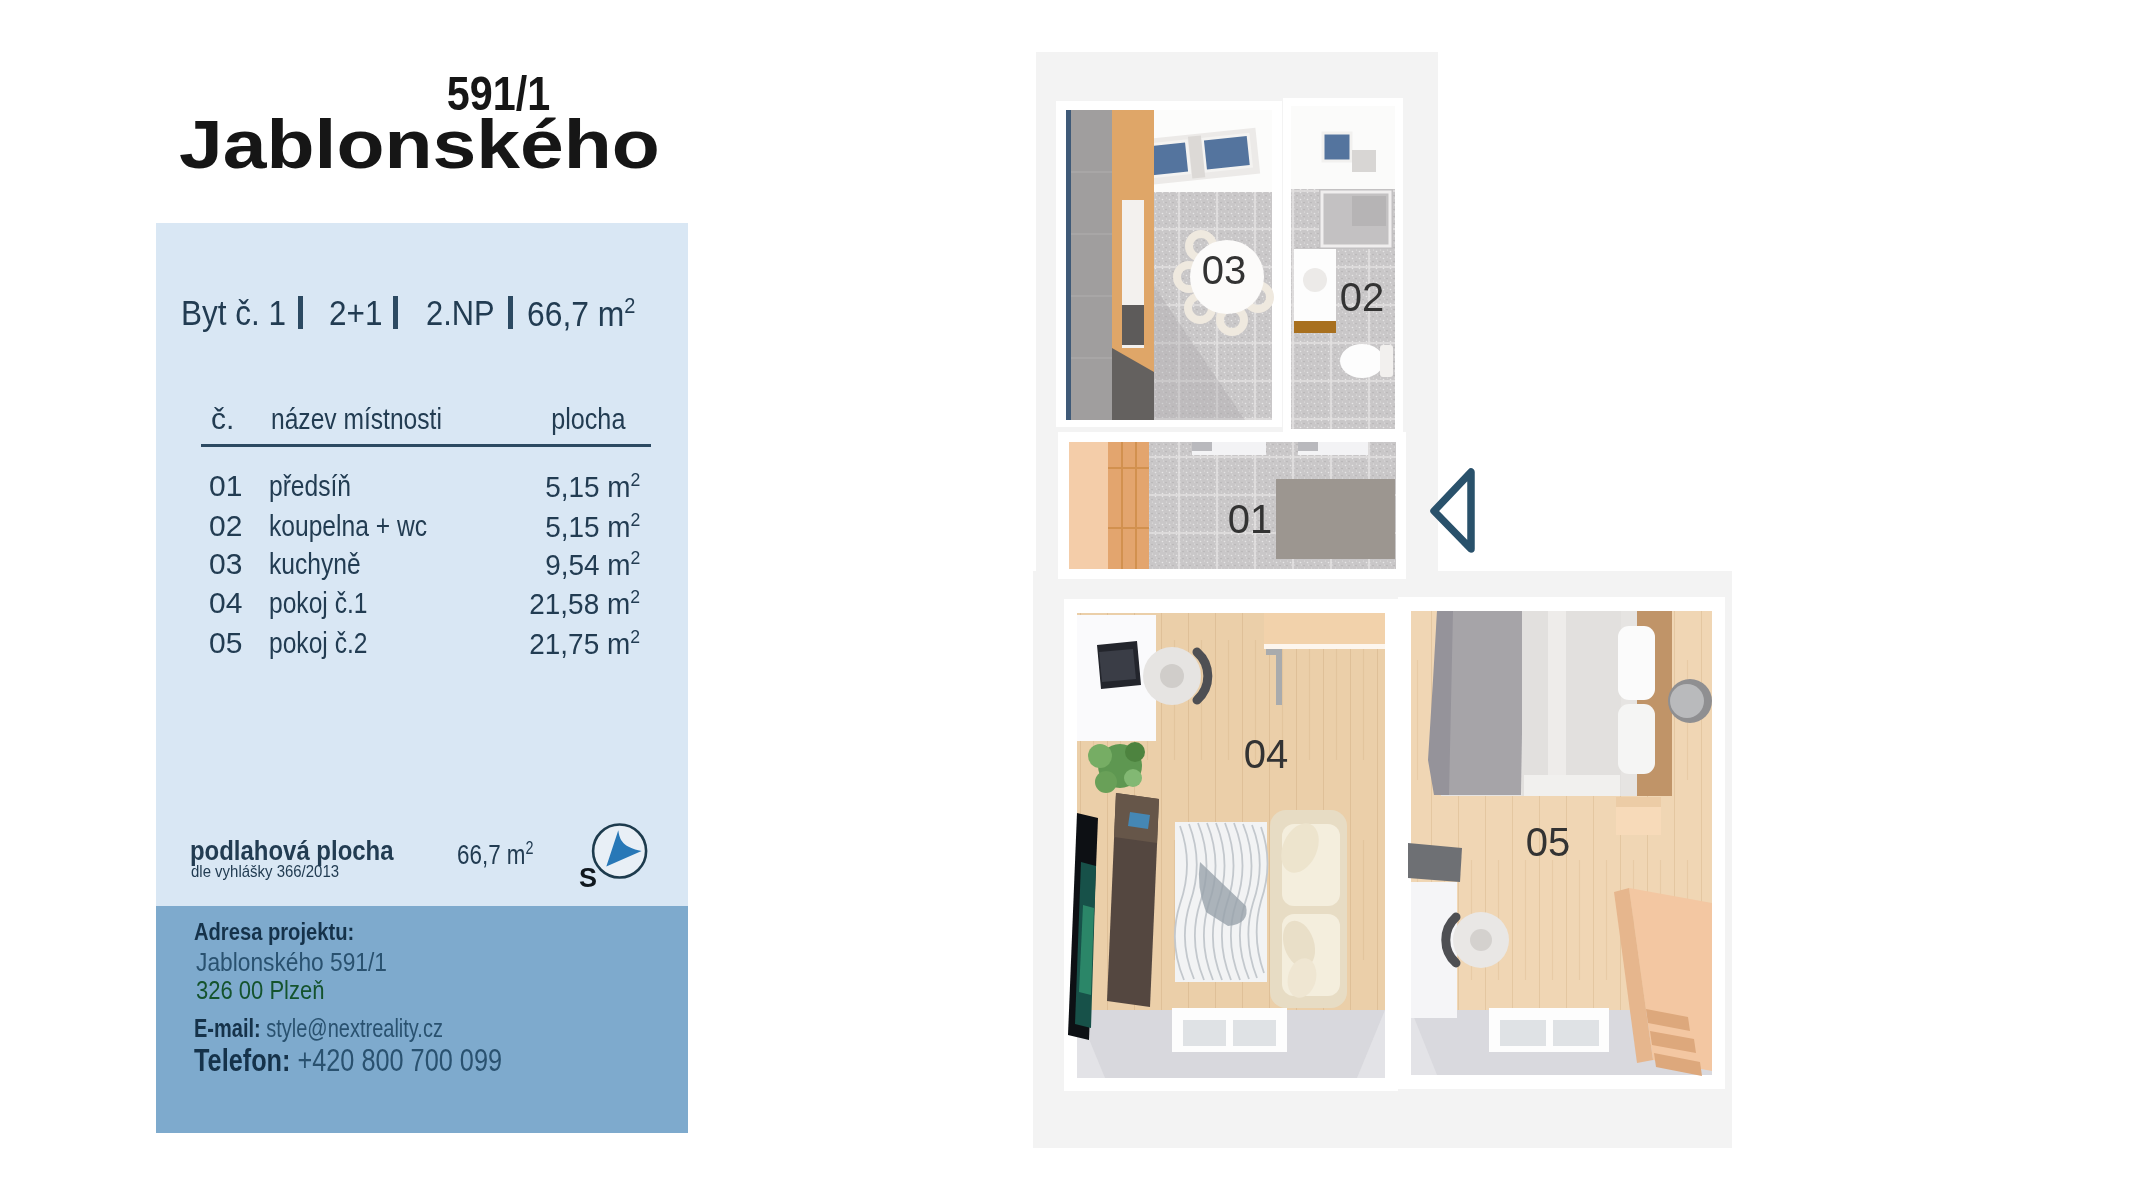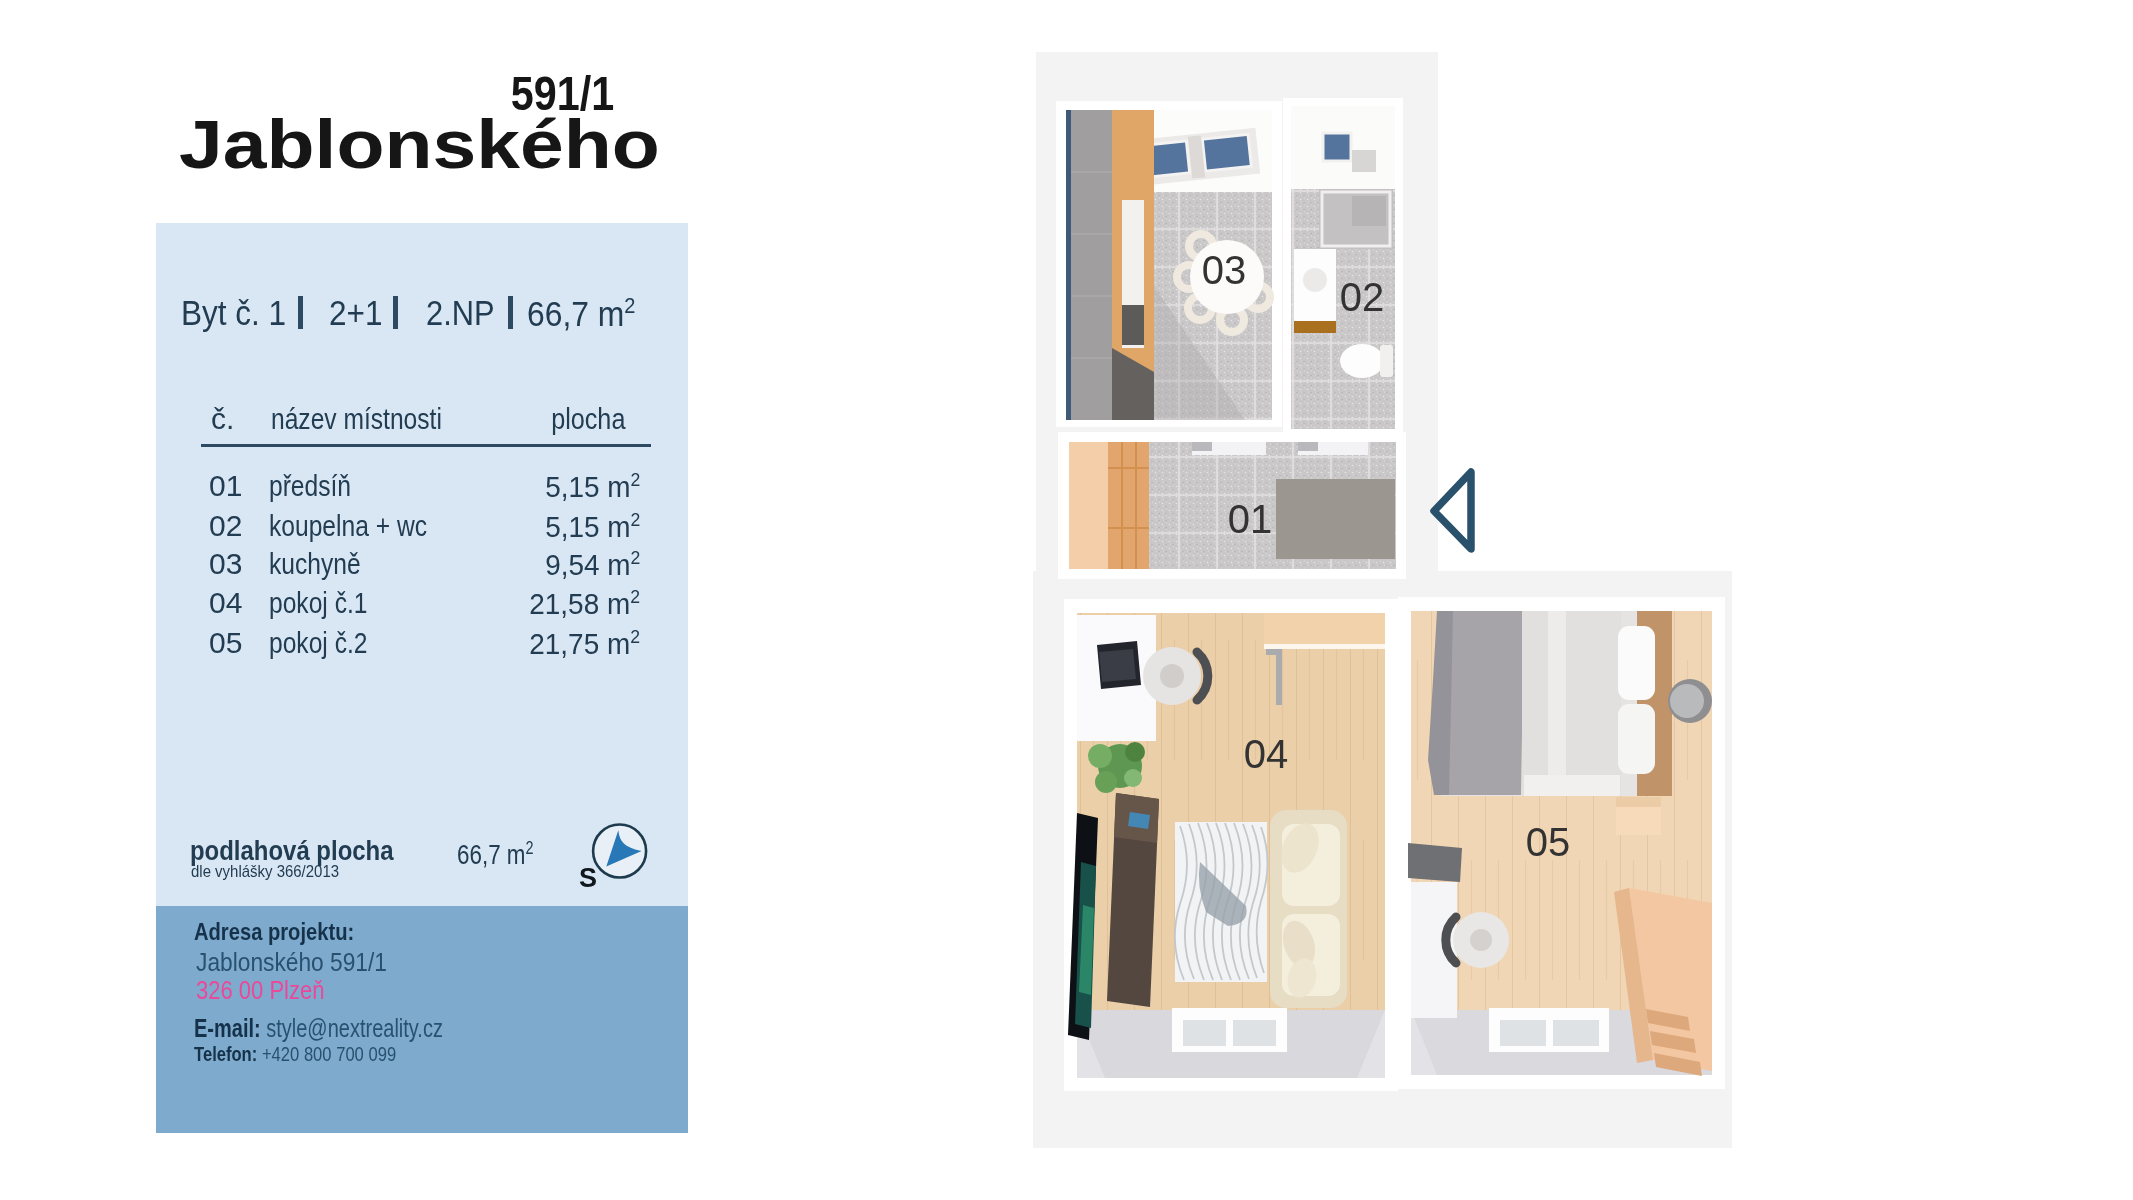--- a/index.html
+++ b/index.html
@@ -8,21 +8,21 @@
   #page{position:relative;width:2133px;height:1200px;background:#ffffff;overflow:hidden;}
   .abs{position:absolute;}
   .navy{color:#24425c;}
   .qL{display:inline-block;transform:scaleX(0.82);transform-origin:0 0;white-space:nowrap;}
   .qR{display:inline-block;transform-origin:100% 0;white-space:nowrap;}
 </style>
 </head>
 <body>
 <div id="page">
 
-  <div class="abs" style="left:430px;top:66px;width:249px;text-align:center;font-size:48px;font-weight:bold;color:#161616;"><span class="qR" style="transform:scaleX(0.86);">591/1</span></div>
+  <div class="abs" style="left:430px;top:66px;width:249px;text-align:left;font-size:48px;font-weight:bold;color:#161616;"><span class="qR" style="transform:scaleX(0.86);">591/1</span></div>
 
   <div class="abs" style="left:179px;top:105px;font-size:69px;font-weight:bold;color:#161616;transform:scaleX(1.14);transform-origin:0 0;white-space:nowrap;">Jablonského</div>
 
   <div class="abs" style="left:156px;top:223px;width:532px;height:683px;background:#d9e7f4;"></div>
 
   <div class="abs" style="left:156px;top:906px;width:532px;height:227px;background:#7eaacd;"></div>
 
   <div class="abs navy" style="left:0;top:0;width:2133px;height:0;font-size:35px;color:#223c52;white-space:nowrap;">
     <span class="qL" style="position:absolute;left:181px;top:293px;transform:scaleX(0.9);">Byt č. 1</span>
     <span style="position:absolute;left:298px;top:296px;width:5px;height:33px;background:#2c4a62;"></span>
@@ -79,25 +79,25 @@
   <svg class="abs" style="left:575px;top:810px;" width="110" height="95" viewBox="0 0 110 95">
     <circle cx="44.6" cy="41" r="26.5" fill="#e8eff6" stroke="#1d3b4d" stroke-width="2.6"></circle>
     <path d="M 43.3 20.3 C 44.5 30 48 37.5 66.6 41 L 31.3 56.5 Z" fill="#2878b7"></path>
     <text x="4" y="77" font-size="27" font-weight="bold" fill="#10181e" font-family="Liberation Sans, sans-serif">S</text>
   </svg>
 
   <div class="abs" style="left:194px;top:918px;font-size:24px;font-weight:bold;color:#15324a;"><span class="qL" style="transform:scaleX(0.84);">Adresa projektu:</span></div>
 
   <div class="abs" style="left:196px;top:948px;font-size:25px;color:#29516f;"><span class="qL" style="transform:scaleX(0.91);">Jablonského 591/1</span></div>
 
-  <div class="abs" style="left:196px;top:976px;font-size:25px;color:#ec4899;"><span class="qL" style="transform:scaleX(0.88);">326 00 Plzeň</span></div>
+  <div class="abs" style="left:196px;top:976px;font-size:25px;color:#14532d;"><span class="qL" style="transform:scaleX(0.88);">326 00 Plzeň</span></div>
 
   <div class="abs" style="left:194px;top:1014px;font-size:25px;color:#15324a;"><span class="qL" style="transform:scaleX(0.8);"><b>E-mail:</b> <span style="color:#29516f;">style@nextreality.cz</span></span></div>
 
-  <div class="abs" style="left:194px;top:1042px;font-size:21px;color:#15324a;"><span class="qL" style="transform:scaleX(0.79);"><b>Telefon:</b> <span style="color:#29516f;">+420 800 700 099</span></span></div>
+  <div class="abs" style="left:194px;top:1042px;font-size:32px;color:#15324a;"><span class="qL" style="transform:scaleX(0.79);"><b>Telefon:</b> <span style="color:#29516f;">+420 800 700 099</span></span></div>
 
 
   <svg class="abs" style="left:0;top:0;" width="2133" height="1200" viewBox="0 0 2133 1200">
     <defs>
       <pattern id="speck" width="7" height="7" patternUnits="userSpaceOnUse">
         <rect width="7" height="7" fill="none"></rect>
         <circle cx="1.5" cy="2.5" r="0.8" fill="#ffffff" opacity="0.55"></circle>
         <circle cx="5" cy="5.5" r="0.7" fill="#979597" opacity="0.5"></circle>
         <circle cx="5.5" cy="1" r="0.6" fill="#ffffff" opacity="0.45"></circle>
         <circle cx="2.5" cy="5" r="0.5" fill="#ffffff" opacity="0.5"></circle>

